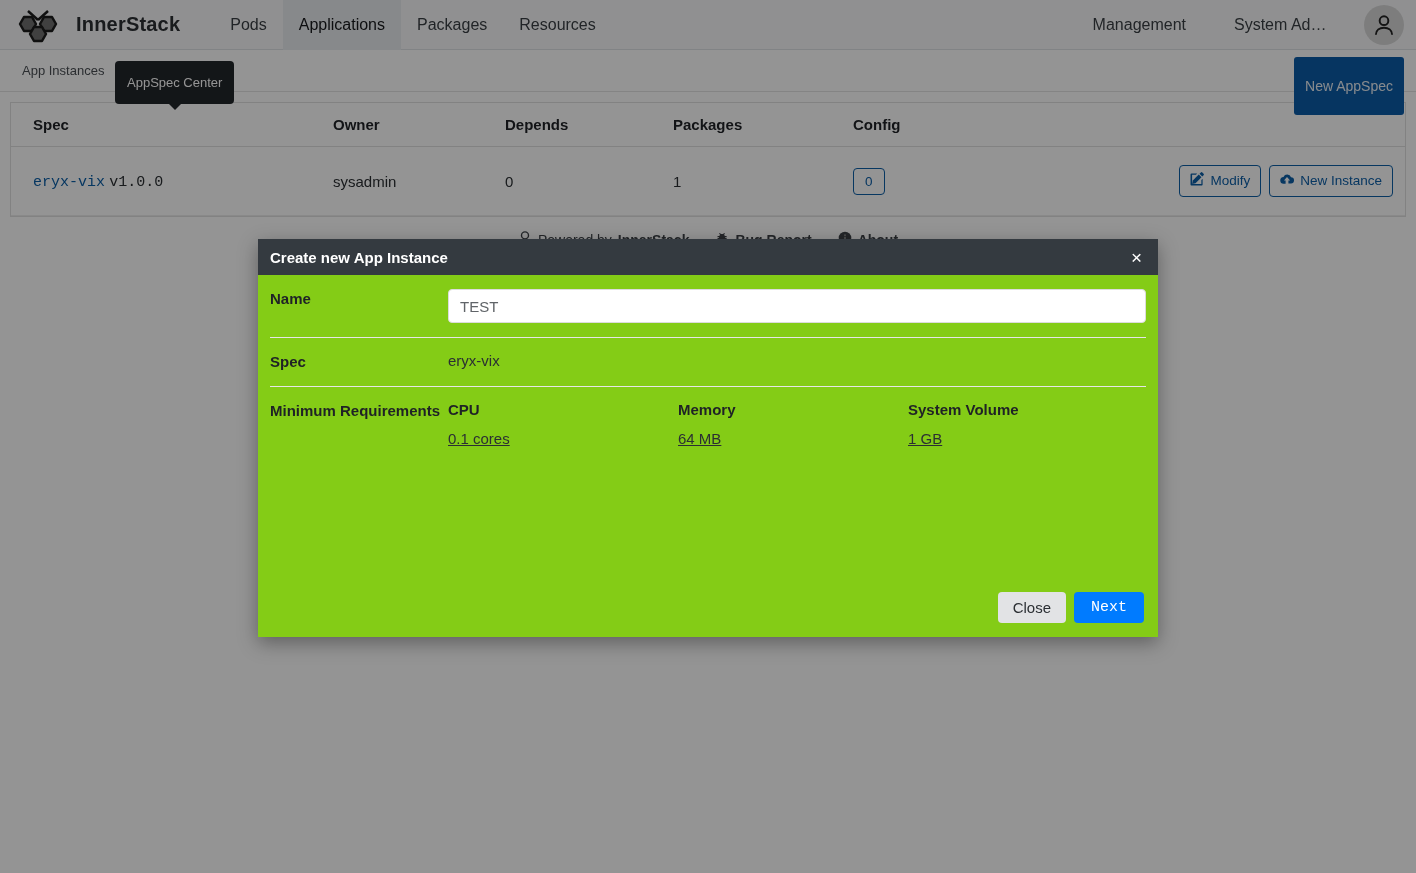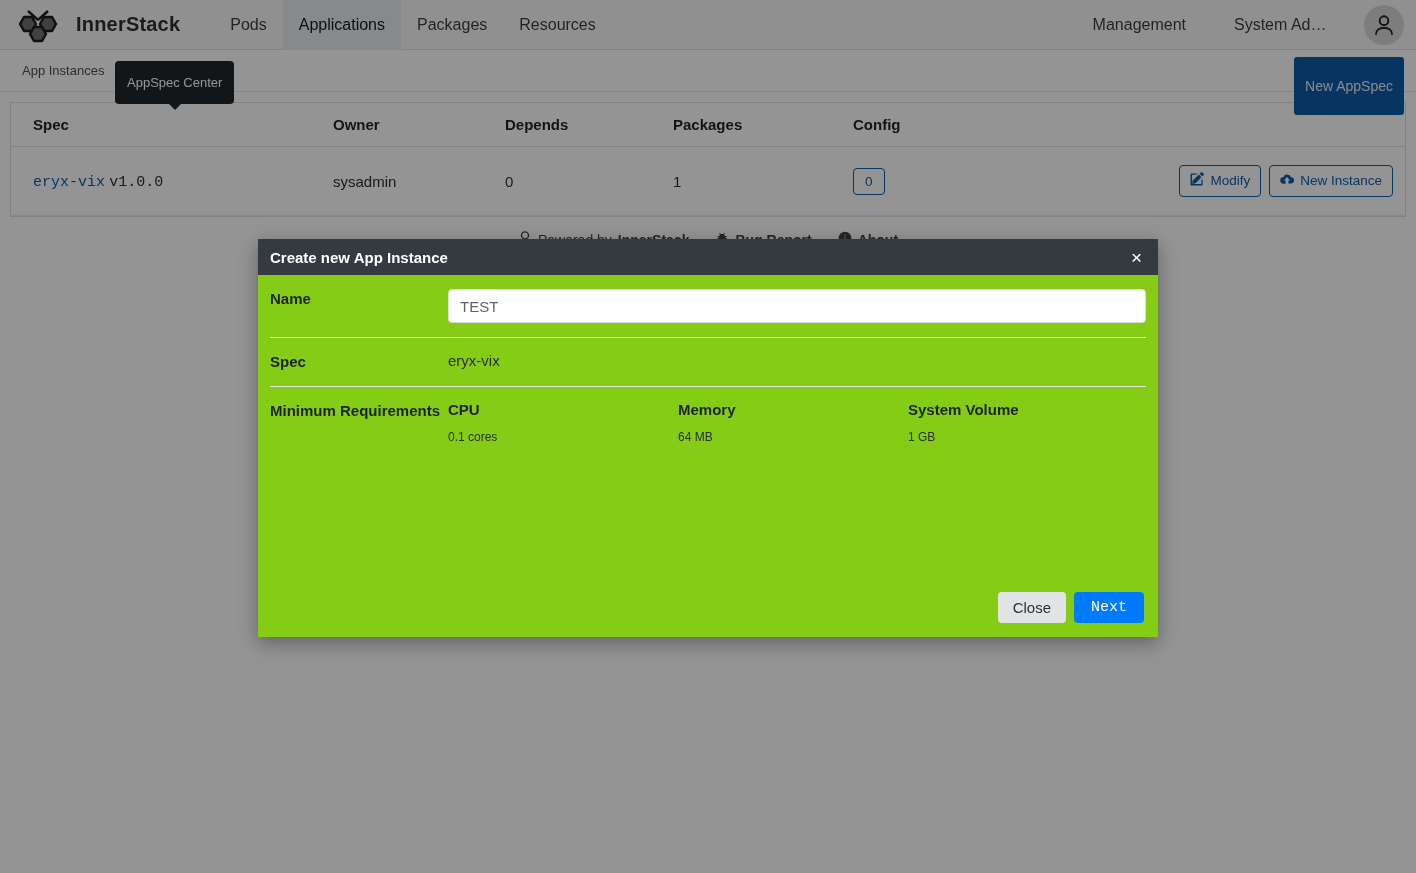--- a/index.html
+++ b/index.html
@@ -158,21 +158,21 @@
   .m-val { font-size: 15px; color: #2b2f33; }
   .name-input {
     width: 700px; height: 34px; border: 1px solid #dcdcdc; border-radius: 4px;
     padding: 0 11px; font-size: 15px; color: #606468; font-family: inherit;
     background: #fff; outline: none;
   }
   .req-grid { display: flex; flex: 1; }
   .req-col { width: 230px; }
   .req-col.wide { width: auto; }
   .req-head { font-size: 15px; font-weight: bold; color: #1f2226; margin-bottom: 12px; }
-  .req-val { font-size: 12px; color: #2b2f33; }
+  .req-val { font-size: 15px; color: #2b2f33; text-decoration: underline; }
   .modal-footer {
     padding: 10px 14px 14px 4px; display: flex; justify-content: flex-end; gap: 8px;
   }
   .btn-close {
     background: #e2e3e5; color: #2b2f33; border: none; border-radius: 4px;
     font-size: 15px; padding: 7px 15px; cursor: pointer; font-family: inherit;
   }
   .btn-next {
     background: #007bff; color: #fff; border: none; border-radius: 4px;
     font-size: 15px; padding: 7px 17px; cursor: pointer; font-family: Liberation Mono, monospace;

